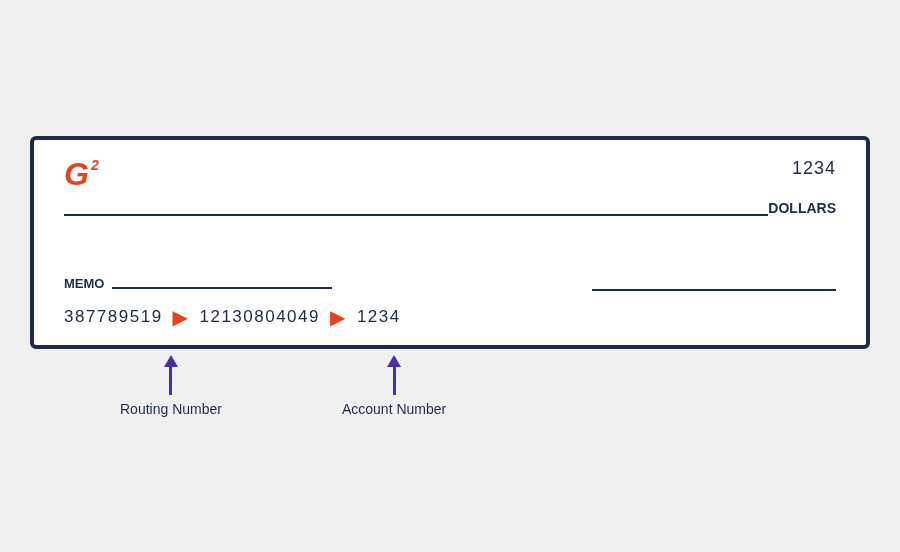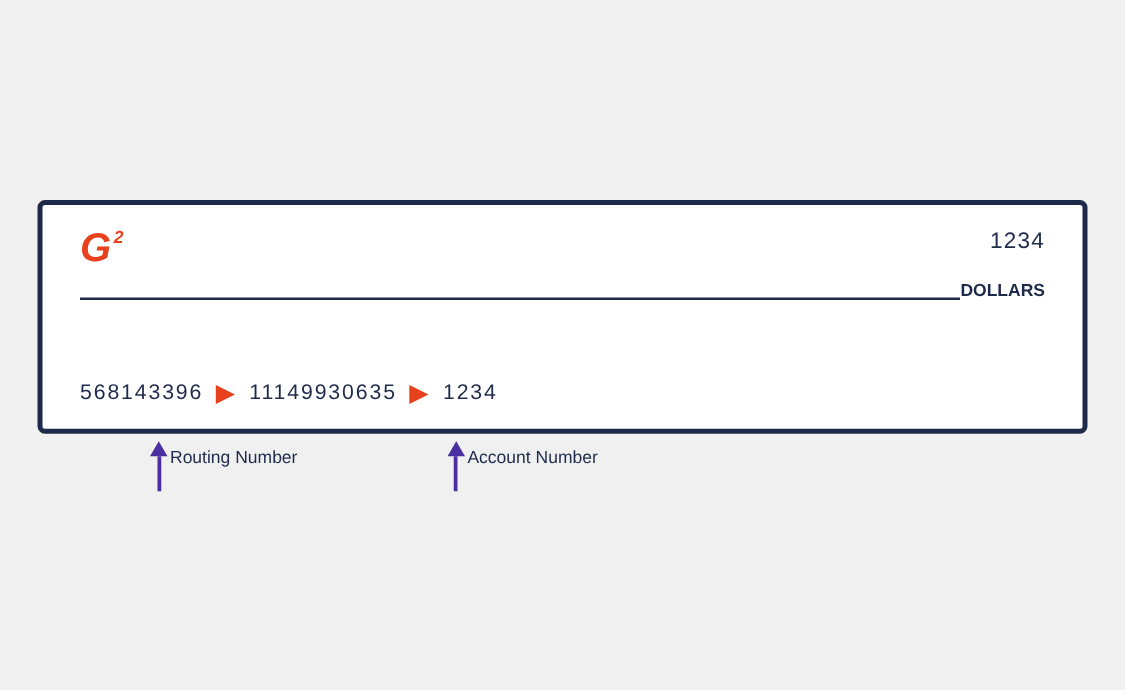--- a/index.html
+++ b/index.html
@@ -153,21 +153,22 @@
     .labels-row {
       display: flex;
       justify-content: flex-start;
       width: 840px;
       margin-top: 6px;
       padding-left: 30px;
       gap: 0;
     }
     .label-item {
       display: flex;
-      flex-direction: row;
+      flex-direction: column;
+      align-items: center;
       gap: 2px;
     }
     .arrow-up {
       display: flex;
       flex-direction: column;
       align-items: center;
       gap: 0;
     }
     .arrow-shaft {
       width: 3px;
@@ -210,25 +211,31 @@
 
     <div class="pay-section">
       <div class="dollars-line-row">
         <div class="dollars-line"></div>
         <div class="dollars-label">DOLLARS</div>
       </div>
     </div>
 
     <div class="middle-space"></div>
 
+    <div class="memo-row">
+      <span class="memo-label">MEMO</span>
+      <div class="memo-line"></div>
+      <div style="flex:1"></div>
+      <div class="sig-line"></div>
+    </div>
 
     <div class="micr-row">
-      <span class="micr-routing">568143396</span>
+      <span class="micr-routing">387789519</span>
       <span class="micr-symbol">▶</span>
-      <span class="micr-account">11149930635</span>
+      <span class="micr-account">12130804049</span>
       <span class="micr-symbol">▶</span>
       <span class="micr-check">1234</span>
     </div>
   </div>
 
   <div class="labels-row">
     <div class="label-item routing-label">
       <div class="arrow-up">
         <div class="arrow-head"></div>
         <div class="arrow-shaft"></div>

